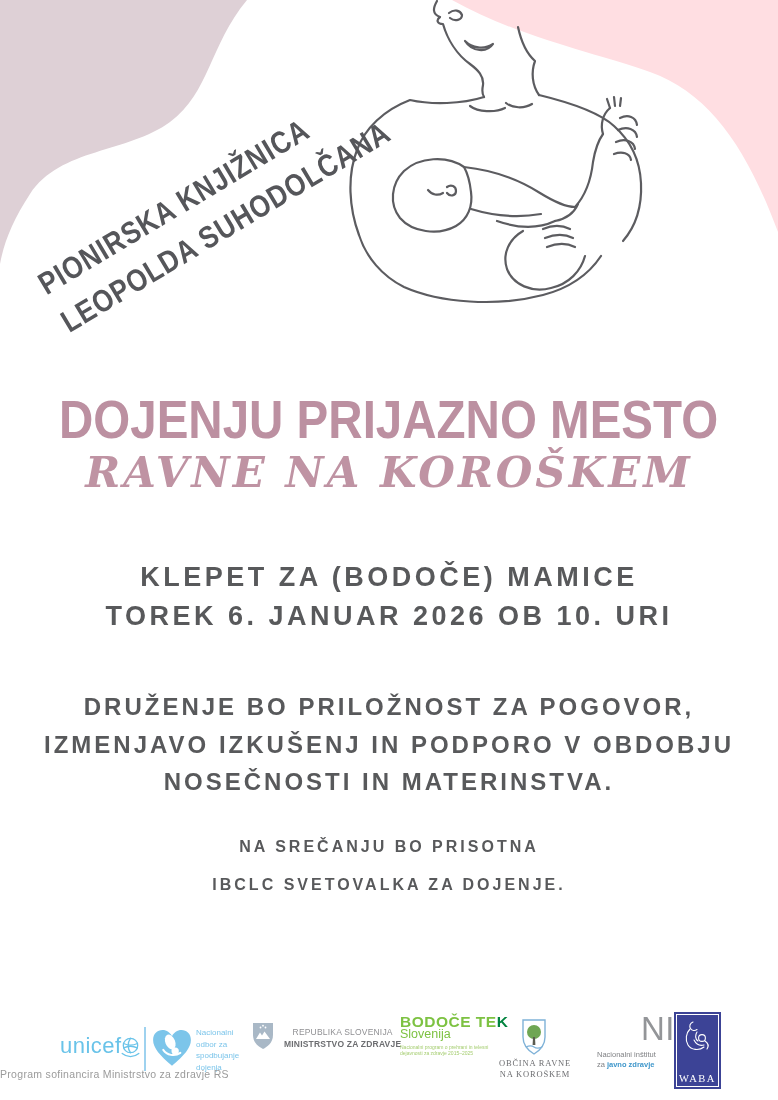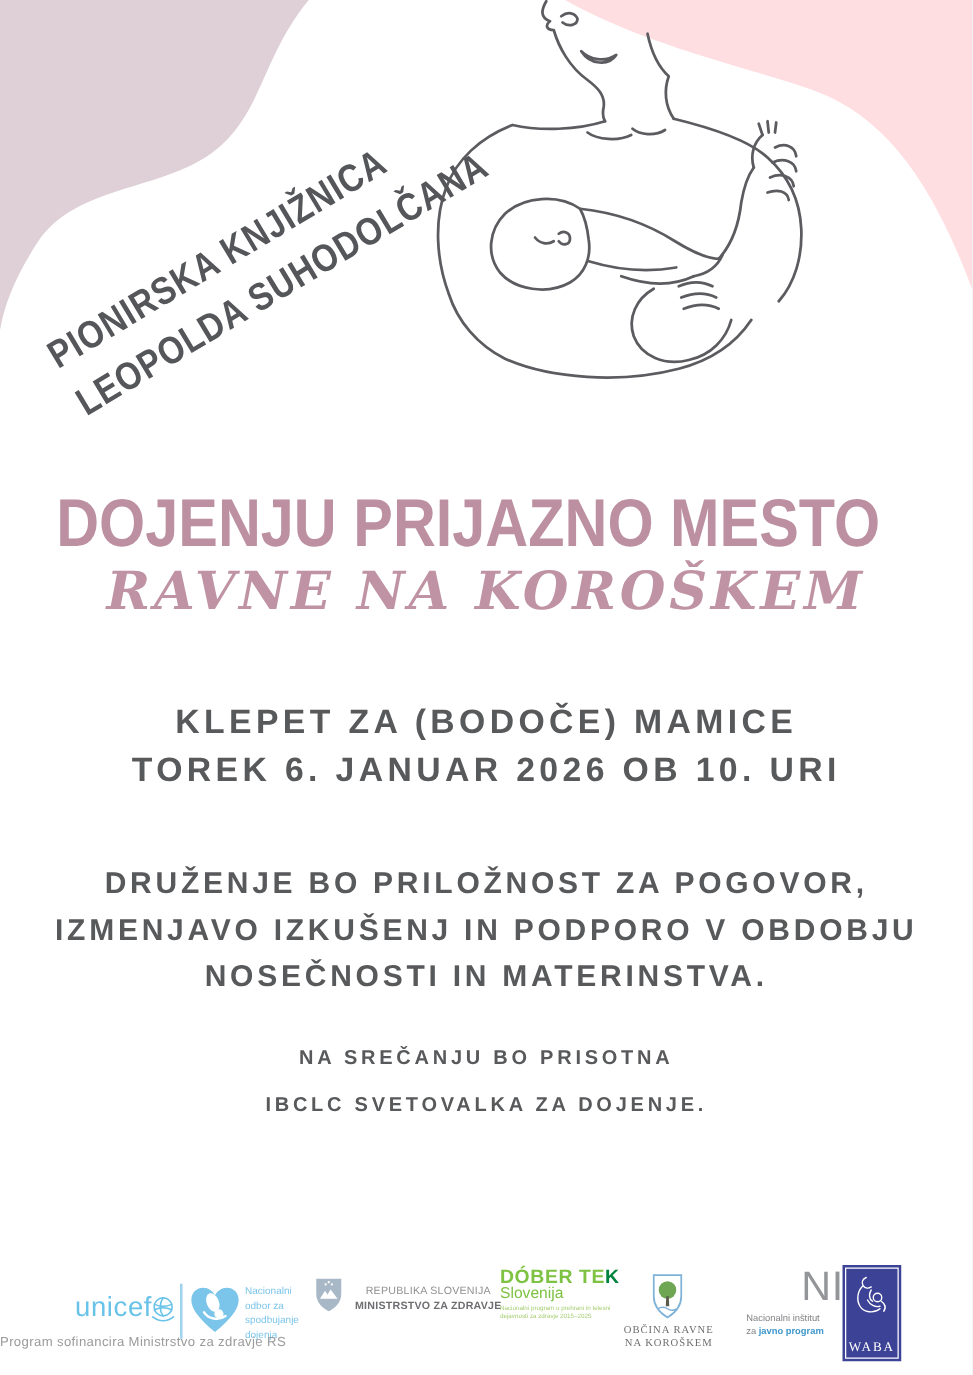--- a/index.html
+++ b/index.html
@@ -15,21 +15,21 @@
   .library{
     left:30px;top:268px;
     transform:rotate(-31deg) scaleX(.85);
     transform-origin:0 0;
     color:#55565a;font-weight:700;font-size:31px;letter-spacing:1px;
     line-height:44px;white-space:nowrap;
   }
 
   
   .title{
-    left:0;right:0;top:388px;text-align:left;
+    left:0;right:0;top:388px;text-align:center;
     color:#bc90a1;font-weight:700;font-size:54px;white-space:nowrap;
   }
   .title .squeeze{display:inline-block;transform:scaleX(.88);transform-origin:center;}
   .subtitle{
     left:0;right:0;top:448px;text-align:center;
     color:#bf93a3;font-family:"DejaVu Serif",serif;font-style:italic;font-weight:700;
     font-size:42px;letter-spacing:3px;white-space:nowrap;
   }
 
   
@@ -180,21 +180,21 @@
     <circle cx="11" cy="3.7" r="0.9" fill="#ffffff"></circle>
     <circle cx="13.5" cy="5.5" r="0.9" fill="#ffffff"></circle>
   </svg>
 
   <div class="abs ministry-text">
     <div class="l1">REPUBLIKA SLOVENIJA</div>
     <div class="l2">MINISTRSTVO ZA ZDRAVJE</div>
   </div>
 
   <div class="abs dober">
-    <div class="name"><span>DÓBER TE</span><span class="k">K</span></div>
+    <div class="name"><span>BODOČE TE</span><span class="k">K</span></div>
     <div class="region">Slovenija</div>
     <div class="fine">
       <div>Nacionalni program o prehrani in telesni</div>
       <div>dejavnosti za zdravje 2015–2025</div>
     </div>
   </div>
 
   <svg class="abs" style="left:521px;top:1019px" width="26" height="36" viewBox="0 0 26 36">
     <path d="M2,1 H24 V18 C24,27 18,32 13,35 C8,32 2,27 2,18 Z" fill="#ffffff" stroke="#7fb2d8" stroke-width="1.4"></path>
     <circle cx="13" cy="13" r="7" fill="#6fa653"></circle>
@@ -203,21 +203,21 @@
   </svg>
 
   <div class="abs obcina-text">
     <div>OBČINA RAVNE</div>
     <div>NA KOROŠKEM</div>
   </div>
 
   <div class="abs nijz"><span class="ni">NI</span><span class="jz">JZ</span></div>
   <div class="abs nijz-sub">
     <div>Nacionalni inštitut</div>
-    <div><span>za</span><span class="bold-blue">javno program</span></div>
+    <div><span>za</span><span class="bold-blue">javno zdravje</span></div>
   </div>
 
   <div class="abs waba">
     <div class="inner"></div>
     <svg class="abs" style="left:7px;top:6px" width="33" height="38" viewBox="0 0 33 38">
       <g stroke="#ffffff" stroke-width="1.1" fill="none" stroke-linecap="round">
         <path d="M12,4 C9,5 8,8 9.5,10.5 C11,13 14,13 16,11.5"></path>
         <path d="M9,11 C5,15 4,22 7,27 C10,32 18,33 23,29"></path>
         <path d="M16,14 C14,17 14,21 17,23"></path>
         <circle cx="21" cy="20" r="3.4"></circle>

